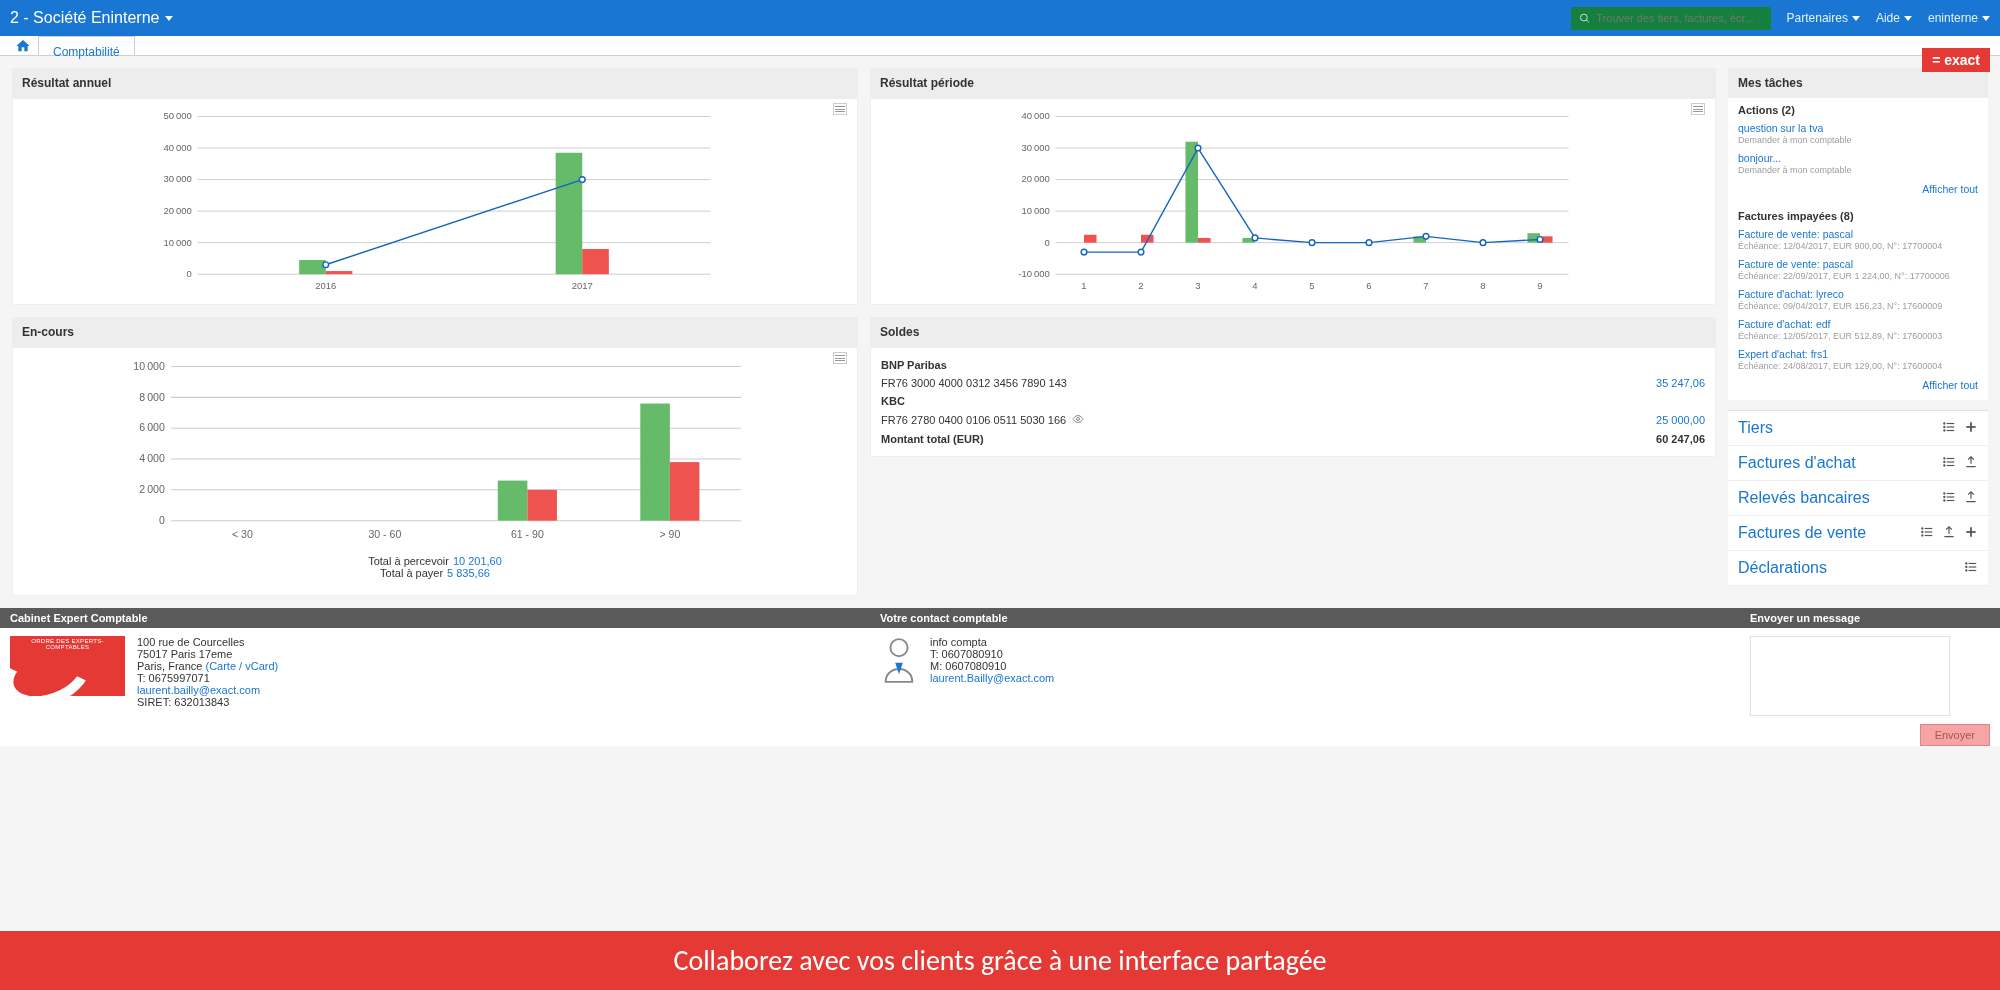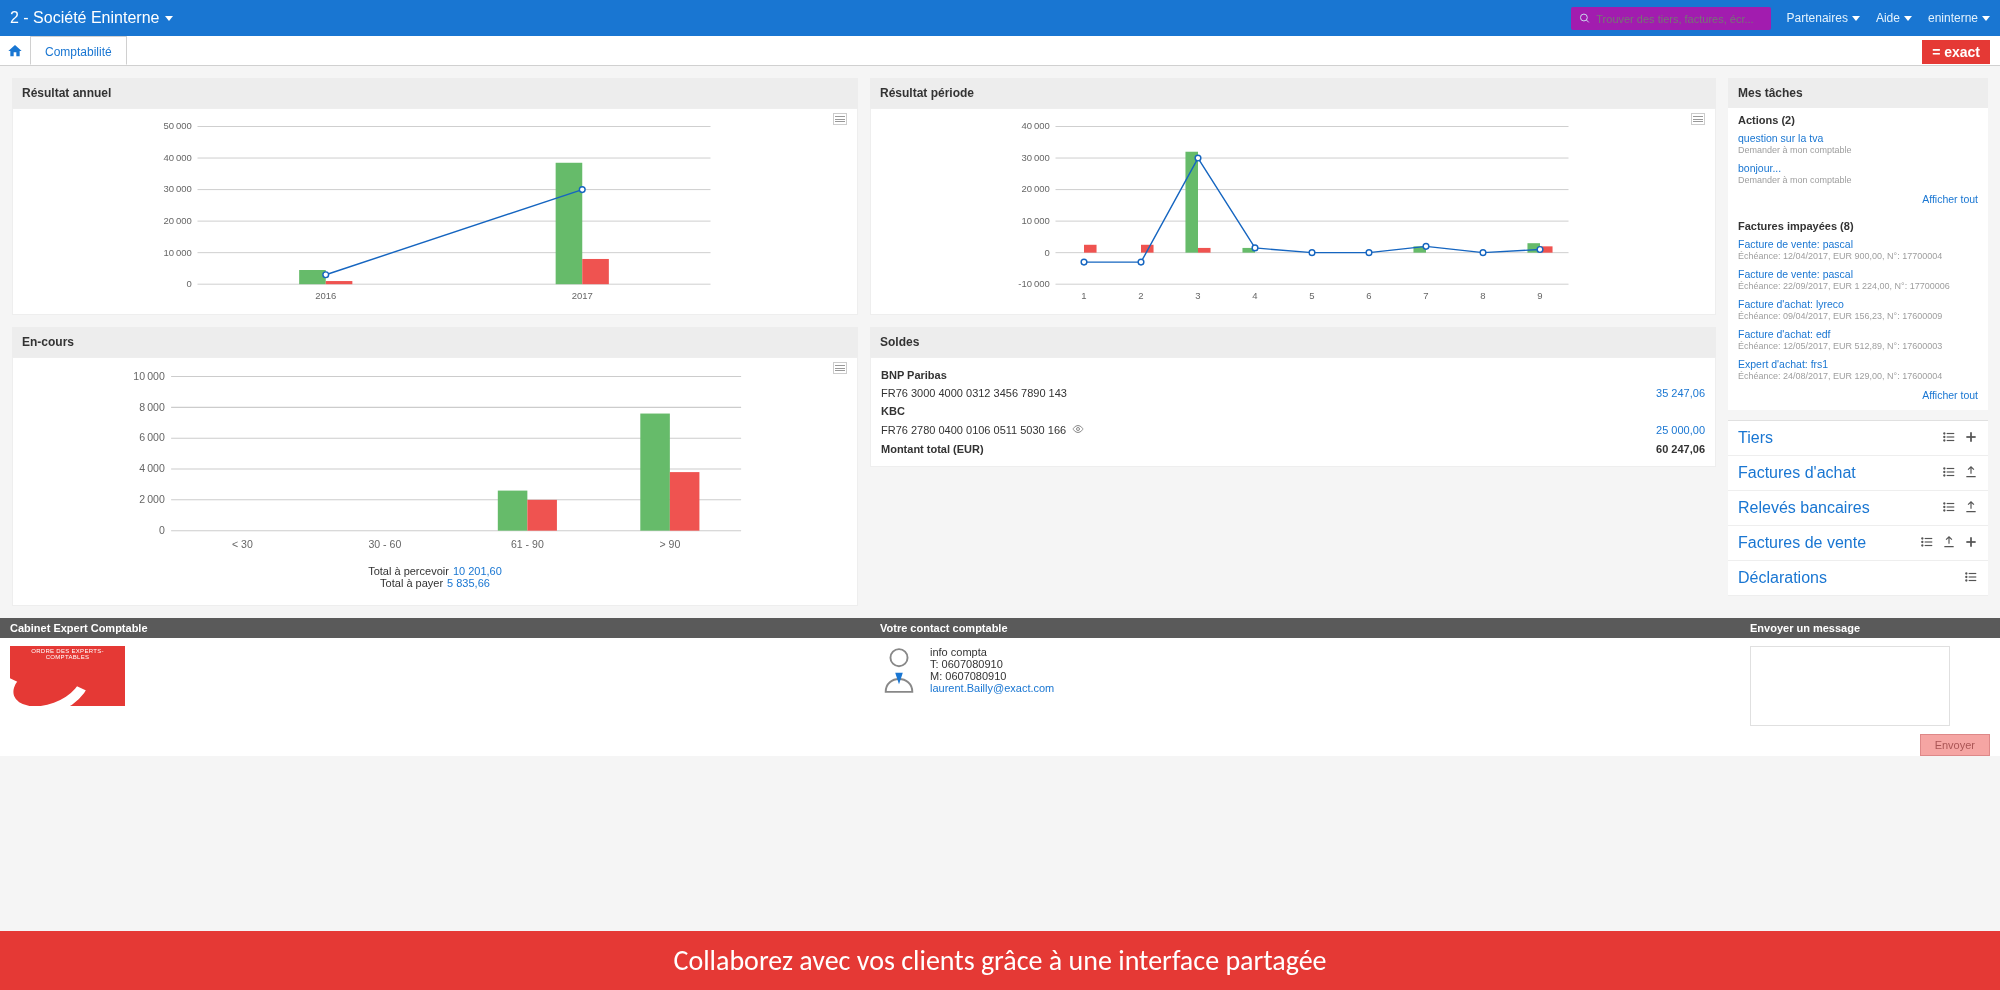--- a/index.html
+++ b/index.html
@@ -2,30 +2,30 @@
 <html><head>
 <meta charset="utf-8">
 <style>
 * { margin: 0; padding: 0; box-sizing: border-box; font-family: Arial, Helvetica, sans-serif; }
 body { background: #f5f5f5; font-size: 12px; color: #333; }
 
 
 .topbar { background: #1976d2; height: 36px; display: flex; align-items: center; justify-content: space-between; padding: 0 10px; color: #fff; }
 .topbar-left { display: flex; align-items: center; gap: 6px; font-size: 16px; }
 .topbar-right { display: flex; align-items: center; gap: 16px; font-size: 12px; }
-.search-box { background: #a21caf; border-radius: 2px; padding: 5px 8px; display: flex; align-items: flex-end; gap: 6px; width: 200px; }
+.search-box { background: #15803d; border-radius: 2px; padding: 5px 8px; display: flex; align-items: center; gap: 6px; width: 200px; }
 .search-box input { background: transparent; border: none; color: #cde; font-size: 11px; width: 100%; outline: none; }
 .top-link { cursor: pointer; display: flex; align-items: center; gap: 4px; color: #e3f2fd; }
 .chev-down { width: 0; height: 0; border-left: 4px solid transparent; border-right: 4px solid transparent; border-top: 5px solid #fff; display: inline-block; }
 
 
-.tabrow { background: #fff; border-bottom: 1px solid #d0d0d0; height: 30px; display: flex; align-items: stretch; position: relative; }
+.tabrow { background: #fff; border-bottom: 1px solid #d0d0d0; height: 20px; display: flex; align-items: stretch; padding-left: 8px; position: relative; }
 .home-btn { display: flex; align-items: center; justify-content: center; width: 30px; cursor: pointer; color: #1976d2; }
 .tab { border: 1px solid #d0d0d0; border-bottom: 1px solid #fff; padding: 8px 14px 6px; font-size: 12px; color: #1976d2; background: #fff; cursor: pointer; }
-.brand-box { position: absolute; right: 10px; top: 4px; background: #e53935; color: #fff; padding: 4px 10px; font-weight: bold; font-size: 14px; }
+.brand-box { position: absolute; right: 10px; top: 12px; background: #e53935; color: #fff; padding: 4px 10px; font-weight: bold; font-size: 14px; }
 
 
 .main { display: flex; gap: 12px; padding: 12px; }
 .left-col { flex: 1; display: grid; grid-template-columns: 1fr 1fr; grid-auto-rows: min-content; gap: 12px; }
 .right-col { width: 260px; }
 
 .card-title { background: #ededed; padding: 8px 10px; font-weight: bold; font-size: 12px; color: #333; }
 .card { background: #fff; border: 1px solid #eee; }
 .chart-wrap { padding: 8px 8px 4px; position: relative; }
 .chart-menu { position: absolute; right: 10px; top: 4px; width: 14px; height: 12px; border: 1px solid #ccc; display: flex; flex-direction: column; justify-content: space-evenly; padding: 1px; cursor: pointer; }
@@ -394,20 +394,28 @@
   <div>Cabinet Expert Comptable</div>
   <div>Votre contact comptable</div>
   <div style="max-width:240px">Envoyer un message</div>
 </div>
 <div class="footer-content">
   <div class="footer-col">
     <div class="logo-ec">
       <div class="top">ORDRE DES EXPERTS-COMPTABLES</div>
       <div class="swoosh"></div>
     </div>
+    <div>
+      <div>100 rue de Courcelles</div>
+      <div>75017 Paris 17eme</div>
+      <div><span>Paris, France </span><a href="#">(Carte / vCard)</a></div>
+      <div>T: 0675997071</div>
+      <div><a href="#">laurent.bailly@exact.com</a></div>
+      <div>SIRET: 632013843</div>
+    </div>
   </div>
   <div class="footer-col">
     <div class="avatar-icon">
       <svg viewBox="0 0 40 50">
           <circle cx="20" cy="12" r="9" fill="none" stroke="#888" stroke-width="2"></circle>
           <path d="M6 48 C6 30 34 30 34 48 Z" fill="none" stroke="#888" stroke-width="2"></path>
           <path d="M16 28 L20 40 L24 28 Z" fill="#1976d2"></path>
         </svg>
     </div>
     <div>

